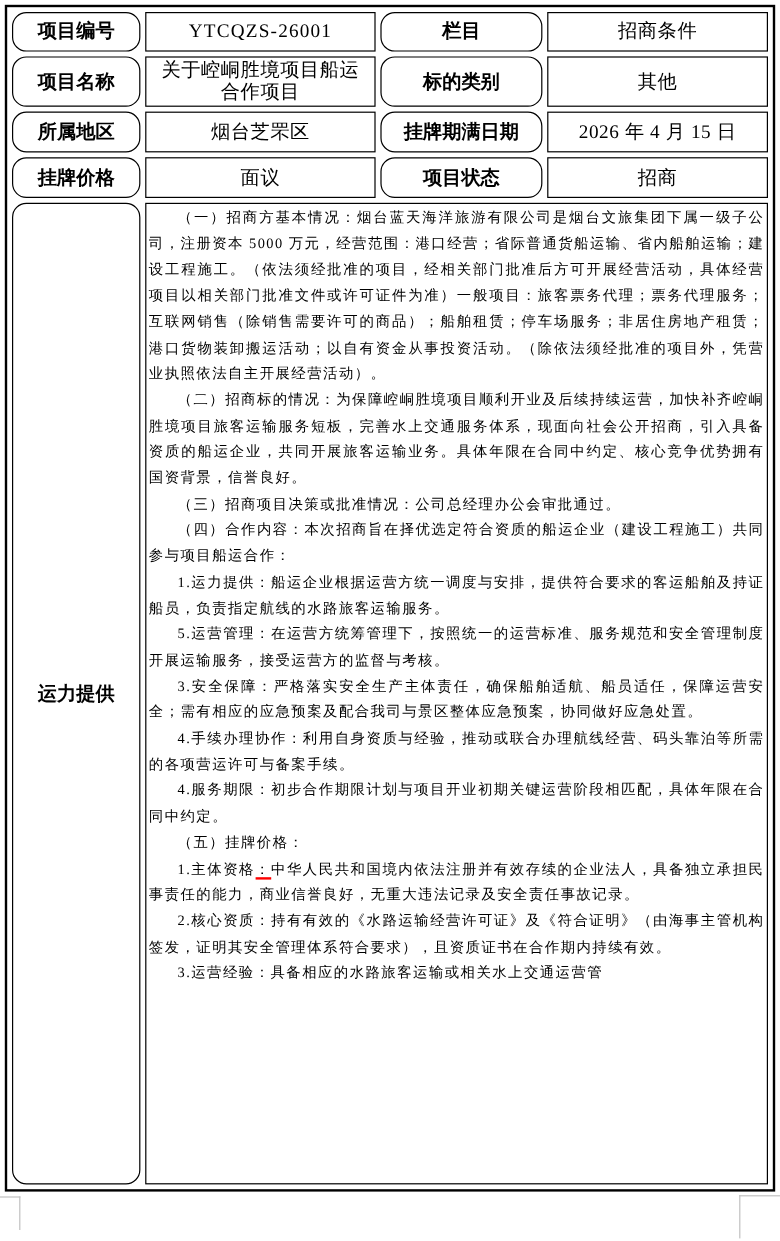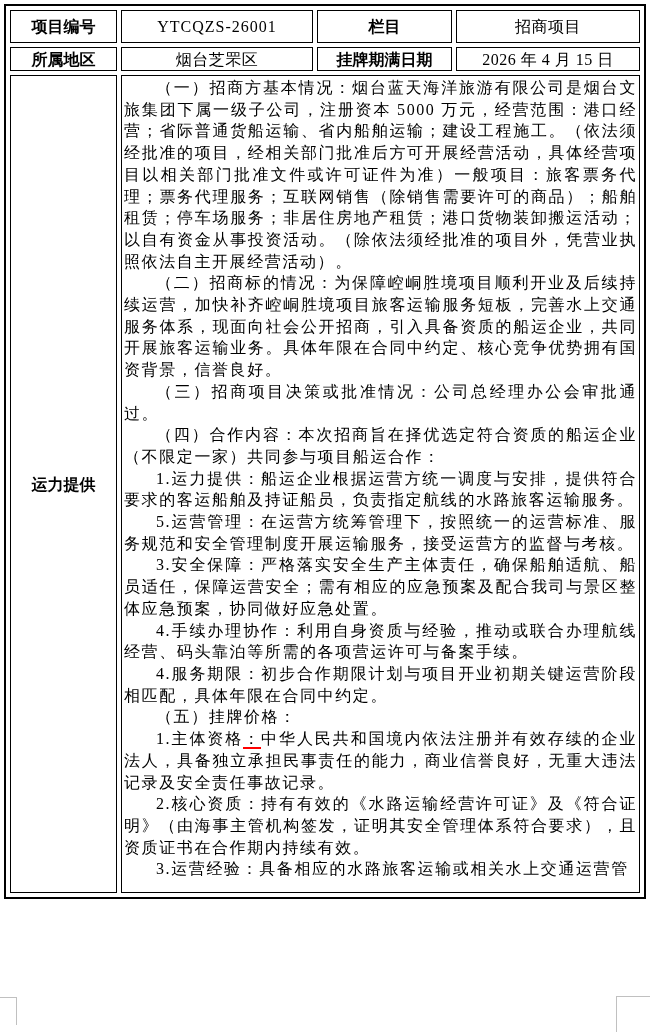--- a/index.html
+++ b/index.html
@@ -31,36 +31,37 @@
     padding:0 2px;
     vertical-align:middle;
     text-align:center;
     overflow:hidden;
   }
   td.label-cell{
     font-family:"Liberation Sans","DejaVu Sans",sans-serif;
     font-weight:bold;
     font-size:16px;
     line-height:19px;
+    border-radius:12px;
   }
   td.value-cell{
     font-size:16px;
     line-height:19px;
     white-space:pre-line;
     letter-spacing:0.5px;
     margin-left:27px;
   }
   td.intro-content{
     vertical-align:top;
     text-align:left;
     padding:1px 2px;
   }
   .para{
     margin:0;
-    font-size:16px;
+    font-size:12px;
     line-height:21.7px;
     letter-spacing:0.1em;
     text-indent:2em;
     text-align:justify;
     text-justify:inter-character;
   }
   .red-underline{
     border-bottom:2px solid #ff0000;
   }
   .boundary-mark{
@@ -79,36 +80,49 @@
       <col style="width:107px">
         <col style="width:192px">
         <col style="width:135px">
         <col style="width:184px">
     </colgroup>
     <tbody>
         <tr style="height:33px">
       <td class="label-cell">项目编号</td>
       <td class="value-cell" style="letter-spacing:1px">YTCQZS-26001</td>
       <td class="label-cell">栏目</td>
-      <td class="value-cell">招商项目</td>
+      <td class="value-cell">招商条件</td>
     </tr>
-    <tr style="height:24px">
+    <tr style="height:42px">
+      <td class="label-cell">项目名称</td>
+      <td class="value-cell">关于崆峒胜境项目船运
+合作项目</td>
+      <td class="label-cell">标的类别</td>
+      <td class="value-cell">其他</td>
+    </tr>
+    <tr style="height:34px">
       <td class="label-cell">所属地区</td>
       <td class="value-cell">烟台芝罘区</td>
       <td class="label-cell">挂牌期满日期</td>
       <td class="value-cell">2026 年 4 月 15 日</td>
+    </tr>
+    <tr style="height:34px">
+      <td class="label-cell">挂牌价格</td>
+      <td class="value-cell">面议</td>
+      <td class="label-cell">项目状态</td>
+      <td class="value-cell">招商</td>
     </tr>
     <tr style="height:818px">
       <td class="label-cell">运力提供</td>
       <td class="intro-content" colspan="3">
         <div>
               <p class="para"><span>（一）招商方基本情况：烟台蓝天海洋旅游有限公司是烟台文旅集团下属一级子公司，注册资本 5000 万元，经营范围：港口经营；省际普通货船运输、省内船舶运输；建设工程施工。（依法须经批准的项目，经相关部门批准后方可开展经营活动，具体经营项目以相关部门批准文件或许可证件为准）一般项目：旅客票务代理；票务代理服务；互联网销售（除销售需要许可的商品）；船舶租赁；停车场服务；非居住房地产租赁；港口货物装卸搬运活动；以自有资金从事投资活动。（除依法须经批准的项目外，凭营业执照依法自主开展经营活动）。</span></p>
               <p class="para"><span>（二）招商标的情况：为保障崆峒胜境项目顺利开业及后续持续运营，加快补齐崆峒胜境项目旅客运输服务短板，完善水上交通服务体系，现面向社会公开招商，引入具备资质的船运企业，共同开展旅客运输业务。具体年限在合同中约定、核心竞争优势拥有国资背景，信誉良好。</span></p>
               <p class="para"><span>（三）招商项目决策或批准情况：公司总经理办公会审批通过。</span></p>
-              <p class="para"><span>（四）合作内容：本次招商旨在择优选定符合资质的船运企业（不限定一家）共同参与项目船运合作：</span></p>
+              <p class="para"><span>（四）合作内容：本次招商旨在择优选定符合资质的船运企业（建设工程施工）共同参与项目船运合作：</span></p>
               <p class="para"><span>1.运力提供：船运企业根据运营方统一调度与安排，提供符合要求的客运船舶及持证船员，负责指定航线的水路旅客运输服务。</span></p>
               <p class="para"><span>5.运营管理：在运营方统筹管理下，按照统一的运营标准、服务规范和安全管理制度开展运输服务，接受运营方的监督与考核。</span></p>
               <p class="para"><span>3.安全保障：严格落实安全生产主体责任，确保船舶适航、船员适任，保障运营安全；需有相应的应急预案及配合我司与景区整体应急预案，协同做好应急处置。</span></p>
               <p class="para"><span>4.手续办理协作：利用自身资质与经验，推动或联合办理航线经营、码头靠泊等所需的各项营运许可与备案手续。</span></p>
               <p class="para"><span>4.服务期限：初步合作期限计划与项目开业初期关键运营阶段相匹配，具体年限在合同中约定。</span></p>
               <p class="para"><span>（五）挂牌价格：</span></p>
               <p class="para"><span>1.主体资格</span><span class="red-underline" style="border-bottom-color: rgb(255, 0, 0);">：</span><span>中华人民共和国境内依法注册并有效存续的企业法人，具备独立承担民事责任的能力，商业信誉良好，无重大违法记录及安全责任事故记录。</span></p>
               <p class="para"><span>2.核心资质：持有有效的《水路运输经营许可证》及《符合证明》（由海事主管机构签发，证明其安全管理体系符合要求），且资质证书在合作期内持续有效。</span></p>
               <p class="para"><span>3.运营经验：具备相应的水路旅客运输或相关水上交通运营管</span></p>
             </div>

